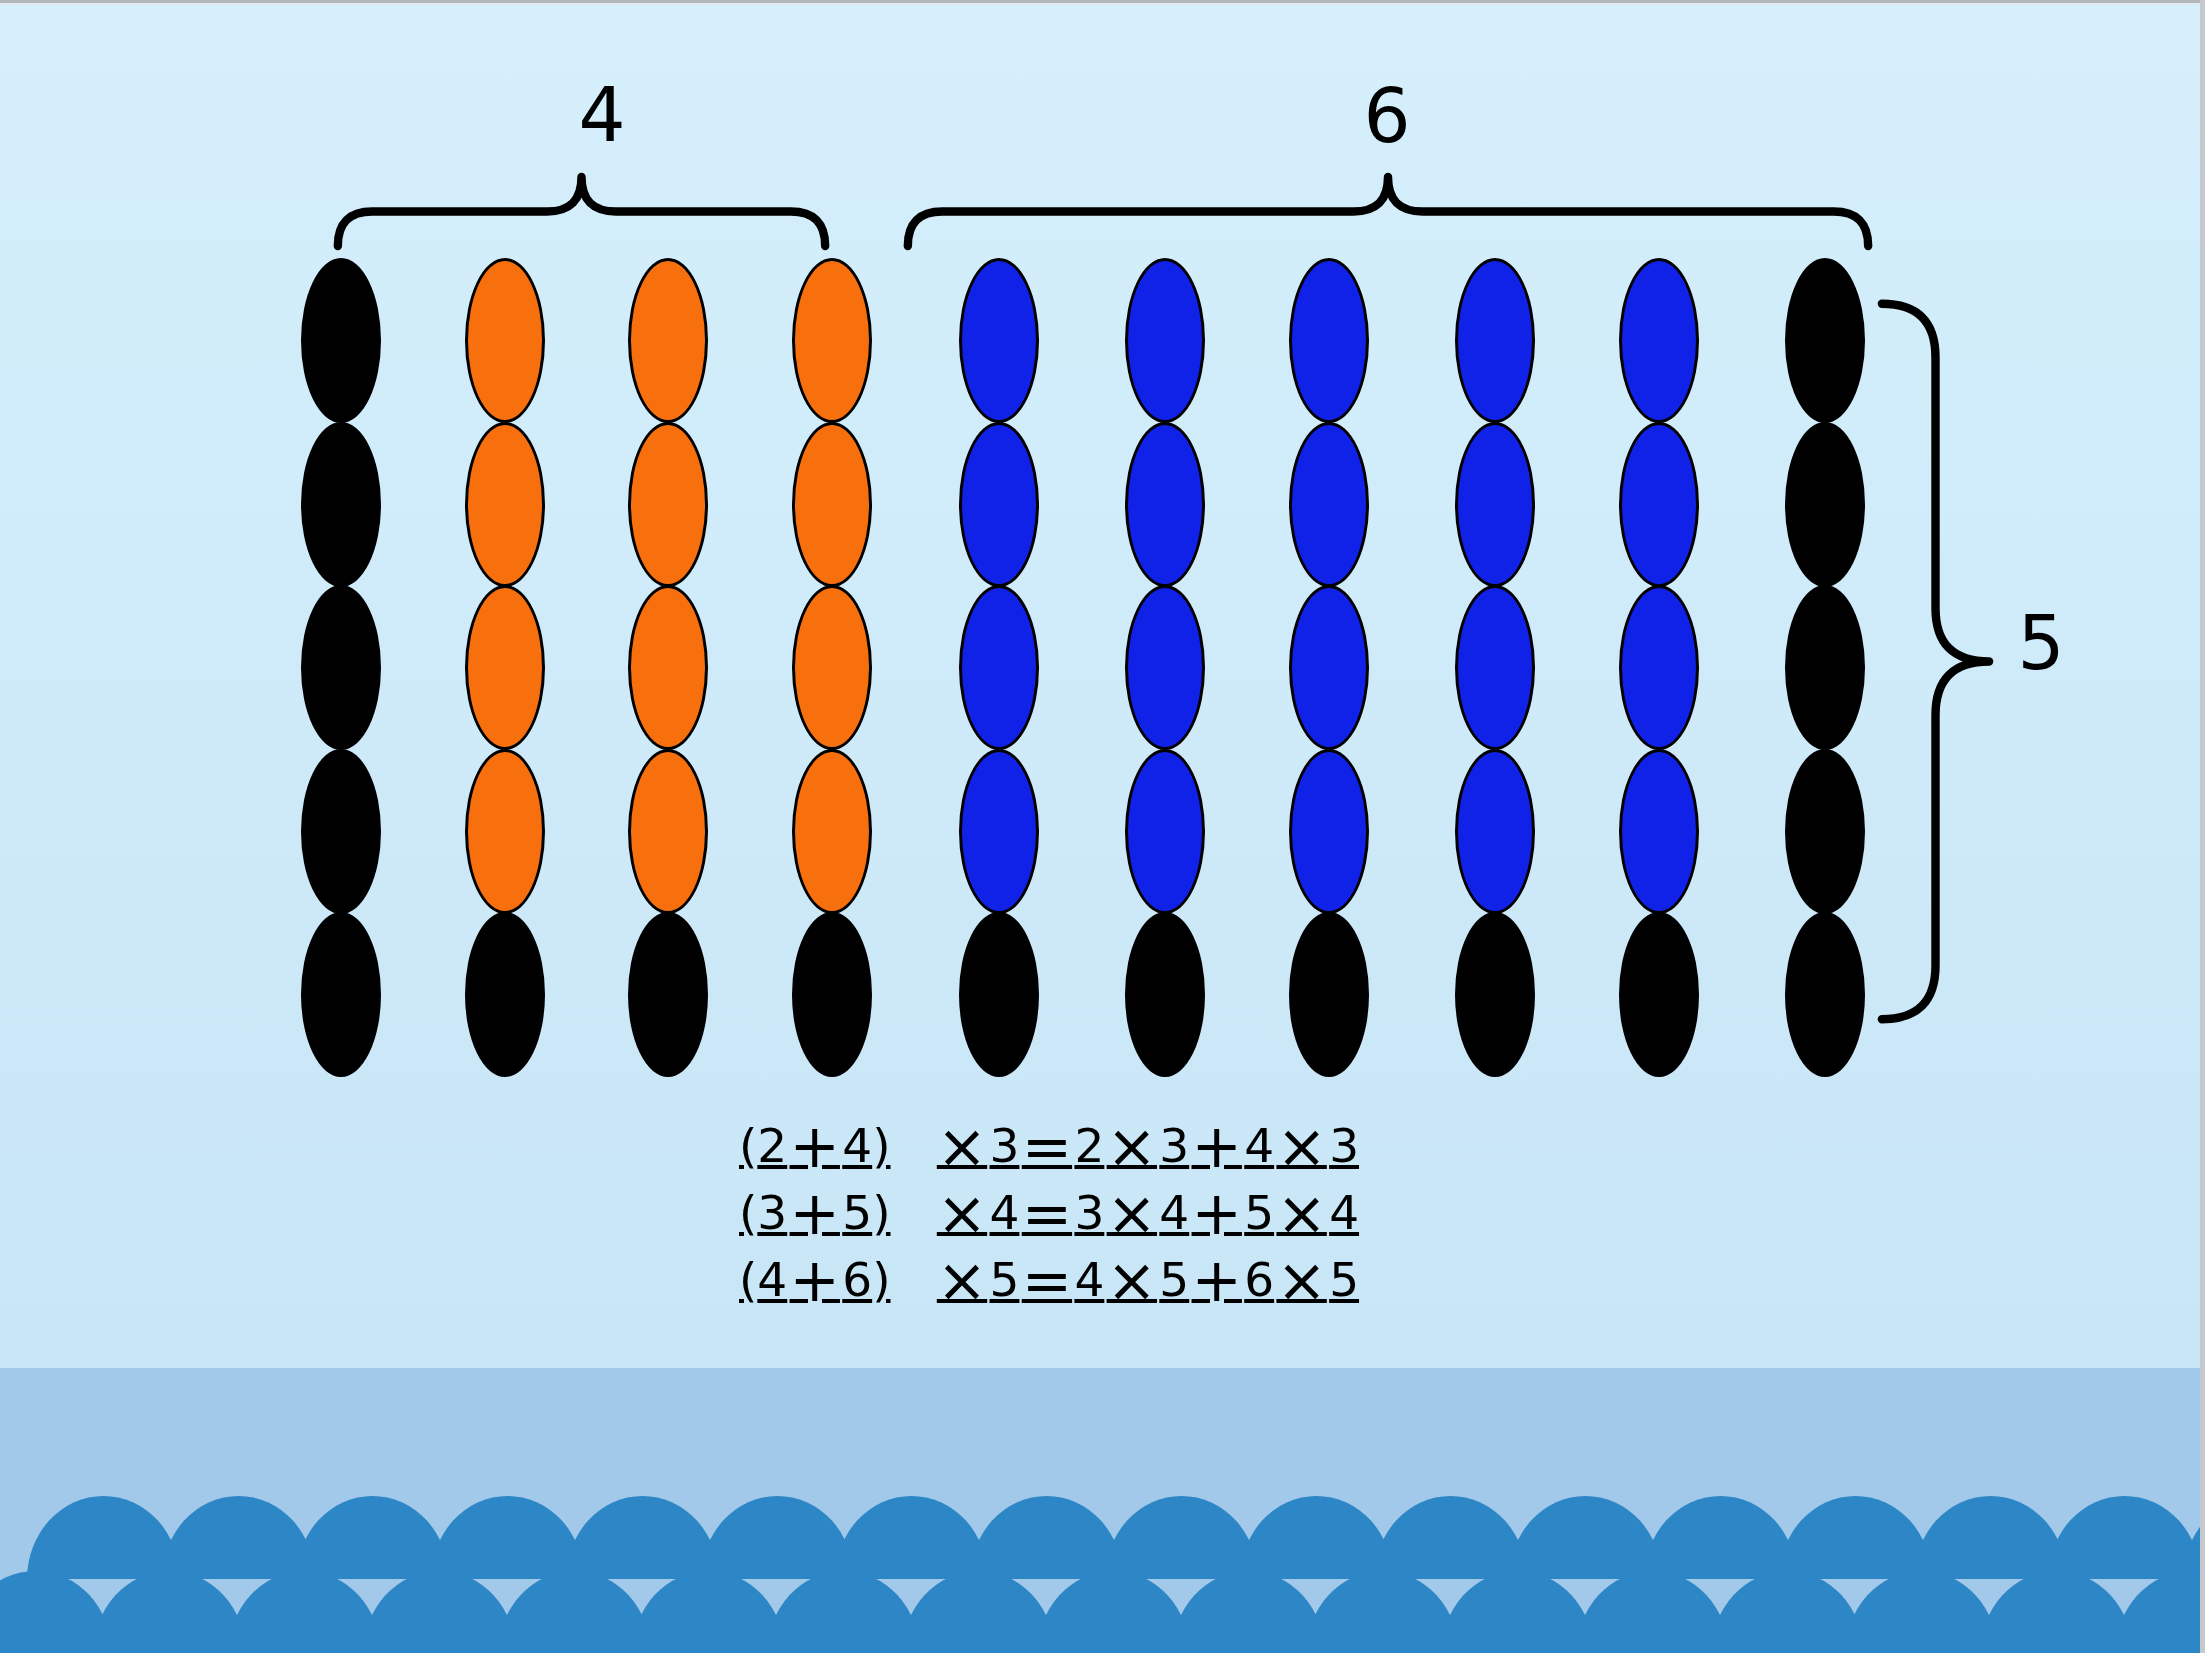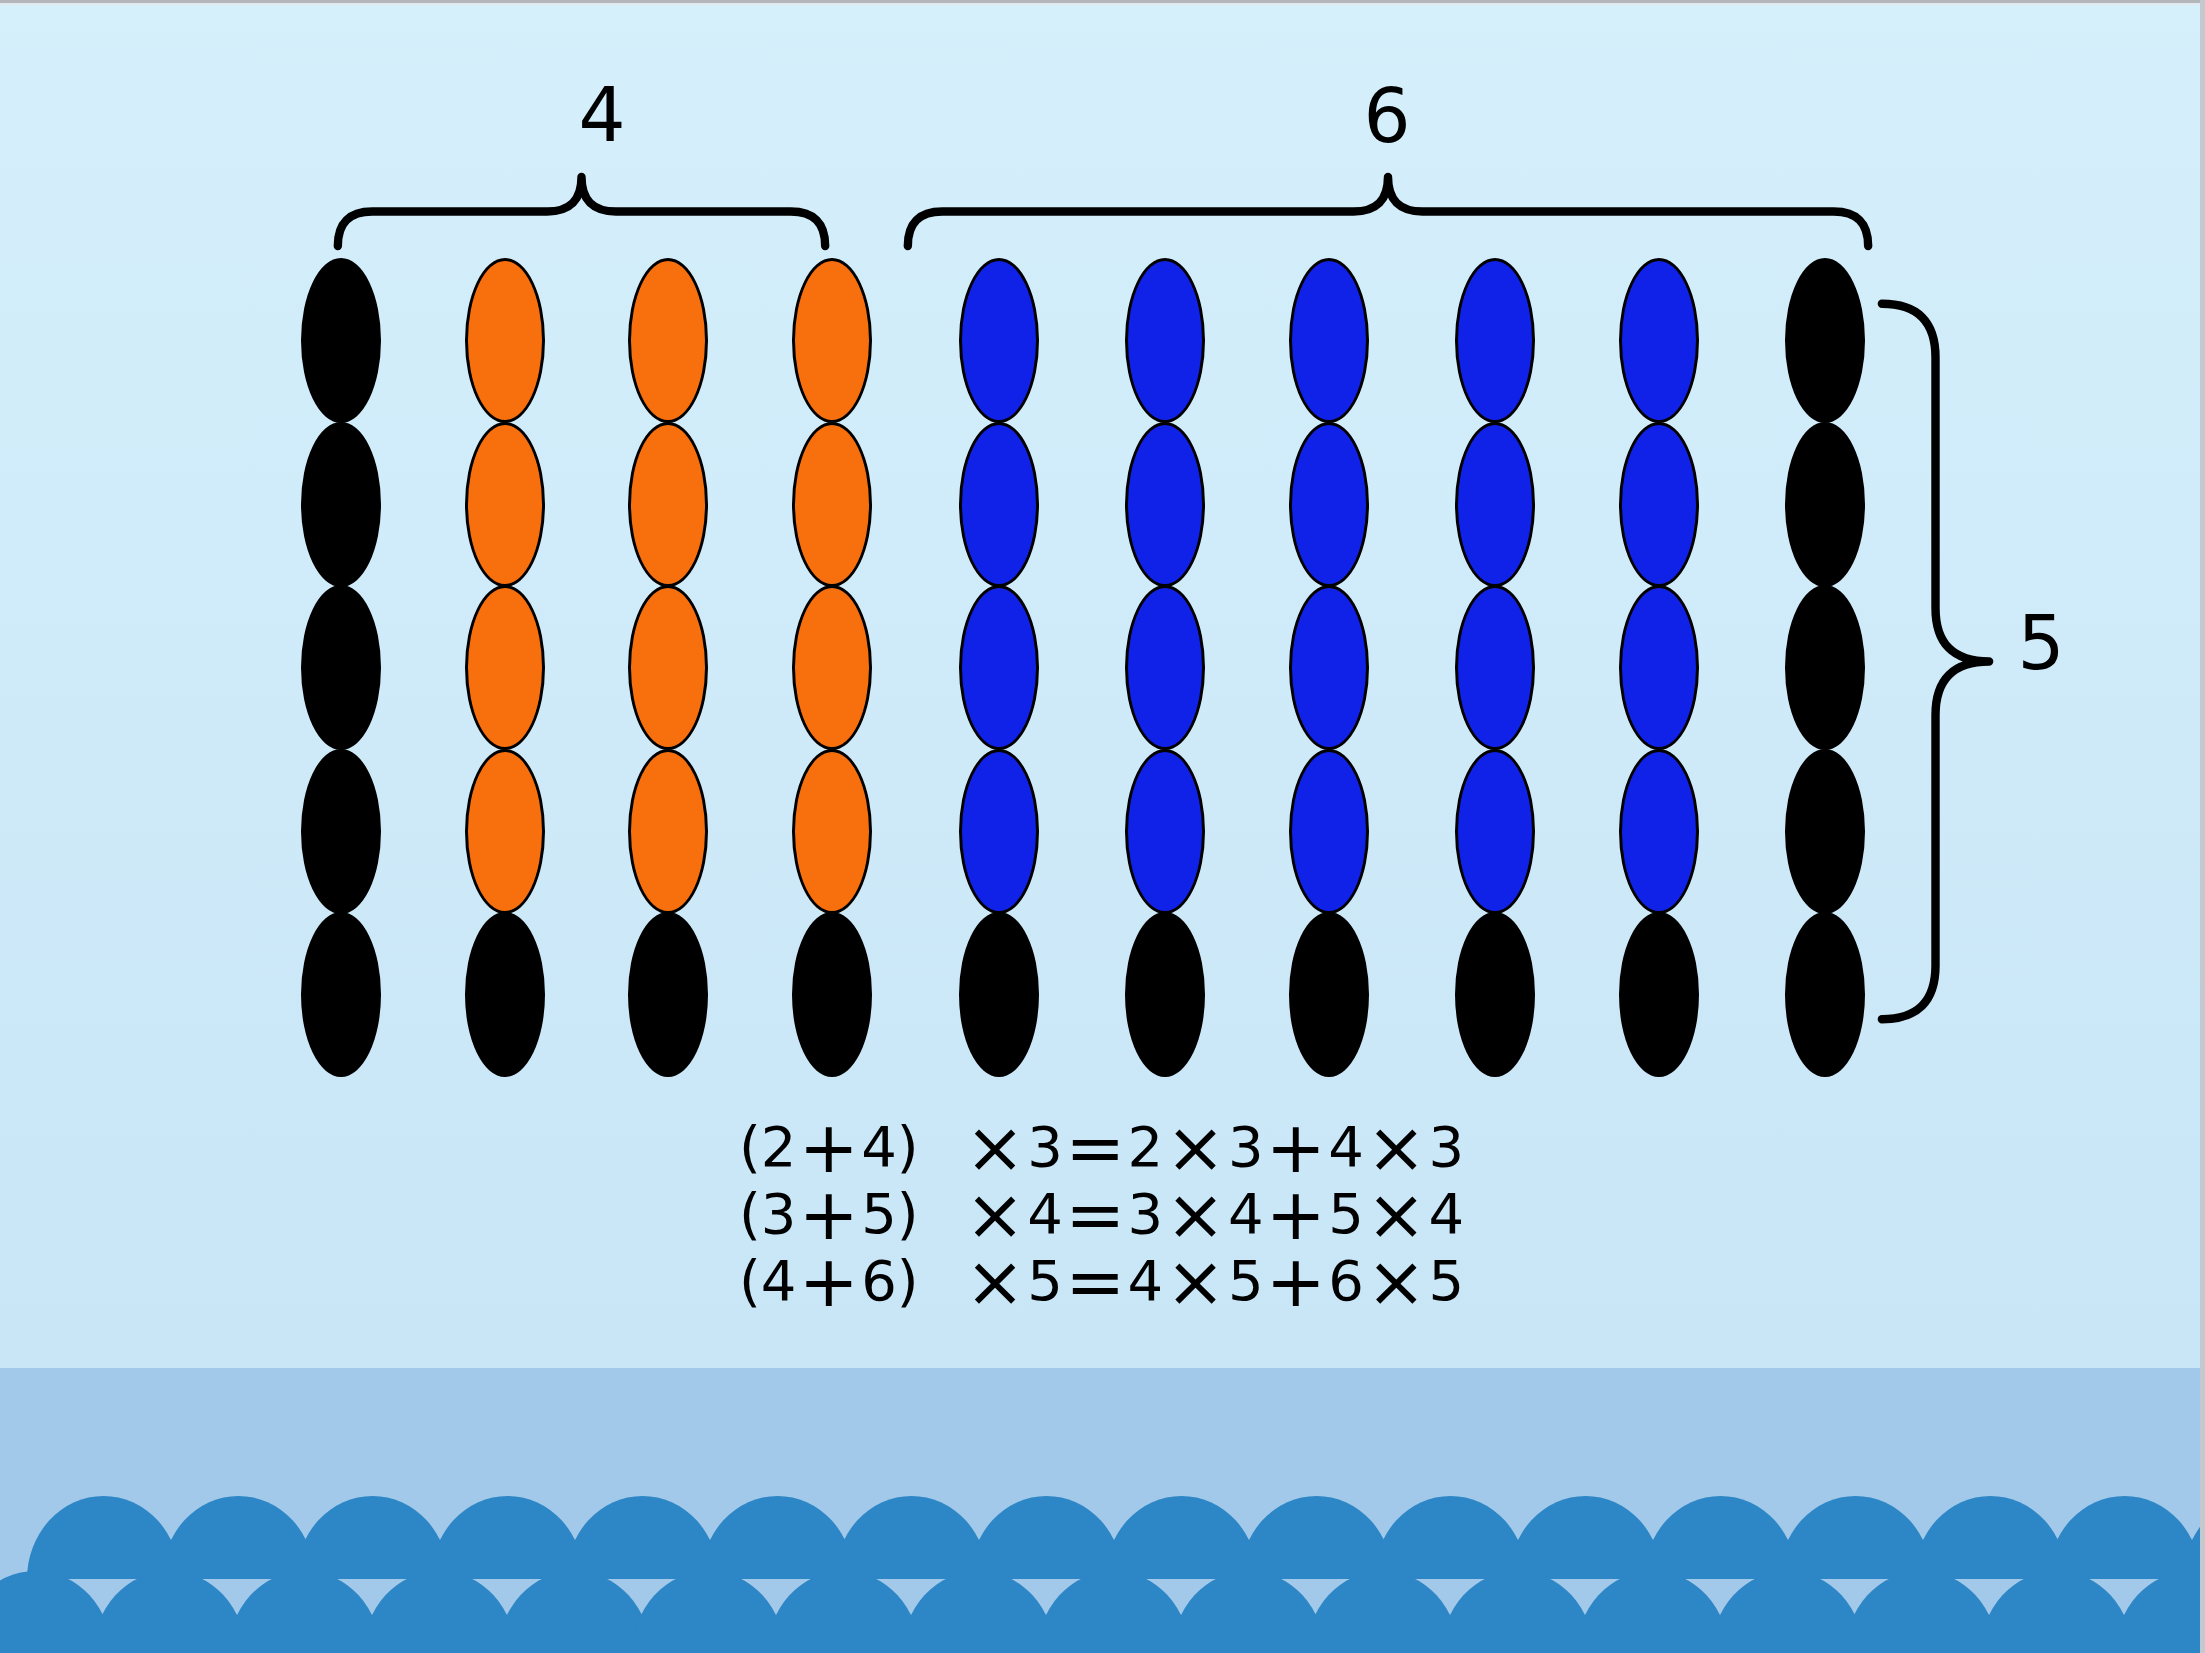--- a/index.html
+++ b/index.html
@@ -45,23 +45,24 @@
     line-height: 1;
     color: #000;
   }
 
   
   .equations {
     position: absolute;
     left: 739px;
     top: 1112px;
     color: #000;
-    font-size: 56px;
+    font-size: 47px;
     line-height: 67px;
     white-space: nowrap;
+    text-decoration: underline;
   }
   .eq-line { height: 67px; }
   .eq-line .op  { font-size: 1.28em; line-height: 1; vertical-align: -0.09em; margin: 0 2.3px; }
   .eq-line .gap { display: inline-block; width: 44px; }
 
   
   .band { position: absolute; left: 0; top: 1368px; width: 2205px; height: 286px; }
   .scallop {
     position: absolute;
     width: 153px;

